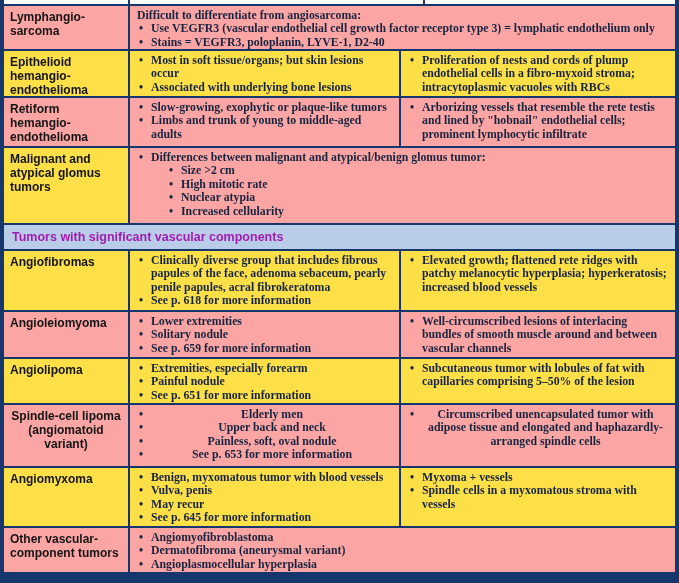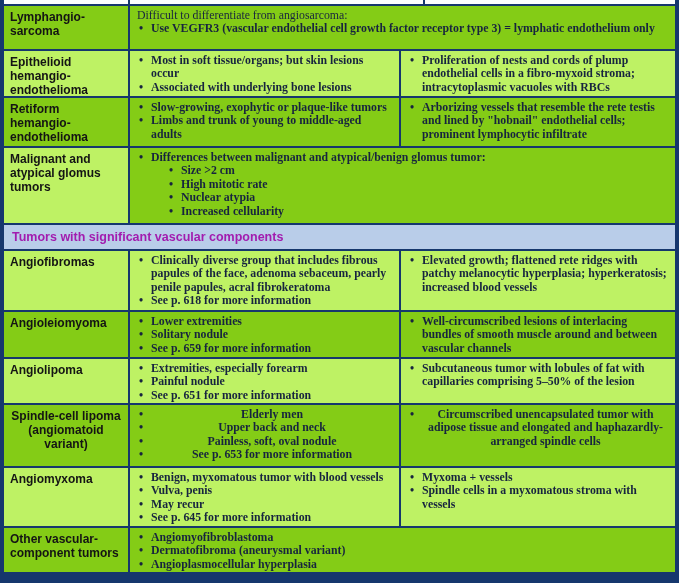--- a/index.html
+++ b/index.html
@@ -4,26 +4,26 @@
 <style>
   html,body{margin:0;padding:0;background:#ffffff;}
   body{width:679px;height:583px;font-family:"Liberation Serif",serif;}
   .tbl{box-sizing:border-box;width:679px;height:583px;background:#16376d;
        padding:0 4px 5px 4px;display:flex;flex-direction:column;gap:2px;}
   .sliver{height:4px;display:flex;gap:2px;background:#16376d;flex:0 0 auto;}
   .sliver div{background:#fdfeff;height:4px;}
   .sv1{width:124px;} .sv2{width:293px;} .sv3{flex:1;}
   .row{display:flex;gap:2px;background:#16376d;flex:0 0 auto;}
   .cell{box-sizing:border-box;overflow:hidden;padding:3px 6px 2px 6px;}
-  .white{background:#84cc16;} .blue{background:#bef264;}
+  .white{background:#fca5a5;} .blue{background:#fde047;}
   .label{width:124px;font-family:"Liberation Sans",sans-serif;font-weight:bold;
          font-size:12px;line-height:14px;color:#141414;padding-top:4px;}
   .mid{width:269px;} .right{flex:1;} .span{flex:1;}
   .content{font-size:11.8px;line-height:13.4px;color:#17243f;}
-  .intro{padding-left:1px;}
+  .intro{padding-left:1px;font-weight:bold;}
   ul{margin:0;padding:0;list-style:none;font-weight:bold;}
   li{position:relative;padding-left:15px;}
   li::before{content:"\2022";position:absolute;left:3px;top:0;color:#17243f;}
   ul.sub{margin-left:30px;}
   .r1{height:43px;} .r2{height:45px;} .r3{height:48px;} .r4{height:75px;}
   .rs{height:24px;} .r6{height:59px;} .r7{height:45px;} .r8{height:44px;}
   .r9{height:61px;text-align:center;} .r10{height:58px;} .r11{height:44px;}
   .sechead{flex:1;background:#b9cde9;font-family:"Liberation Sans",sans-serif;
            font-weight:bold;font-size:12.5px;color:#a21caf;
            display:flex;align-items:center;padding:0 0 0 8px;}
@@ -38,20 +38,21 @@
     <div class="sv2"></div>
     <div class="sv3"></div>
   </div>
 
   <div class="row r1">
     <div class="cell label white">Lymphangio-sarcoma</div>
     <div class="cell content span white">
       <div class="intro">Difficult to differentiate from angiosarcoma:</div>
       <ul>
         <li>Use VEGFR3 (vascular endothelial cell growth factor receptor type 3) = lymphatic endothelium only</li>
+        <li>Stains = VEGFR3, poloplanin, LYVE-1, D2-40</li>
       </ul>
     </div>
   </div>
 
   <div class="row r2">
     <div class="cell label blue">Epithelioid hemangio-endothelioma</div>
     <div class="cell content mid blue">
       <ul>
         <li>Most in soft tissue/organs; but skin lesions occur</li>
         <li>Associated with underlying bone lesions</li>

